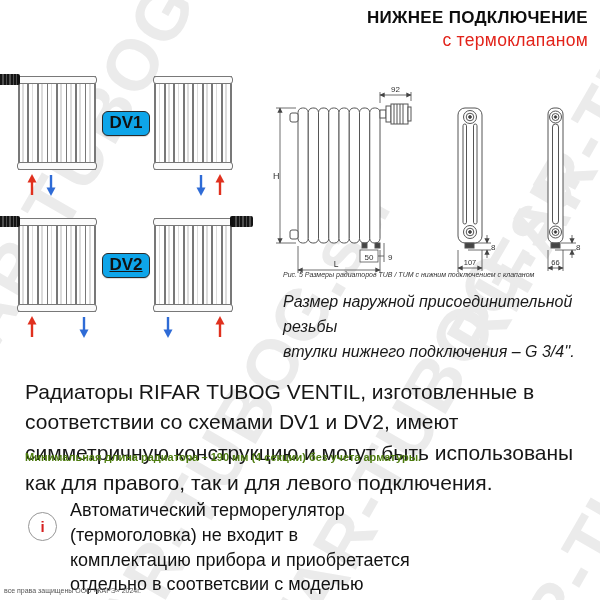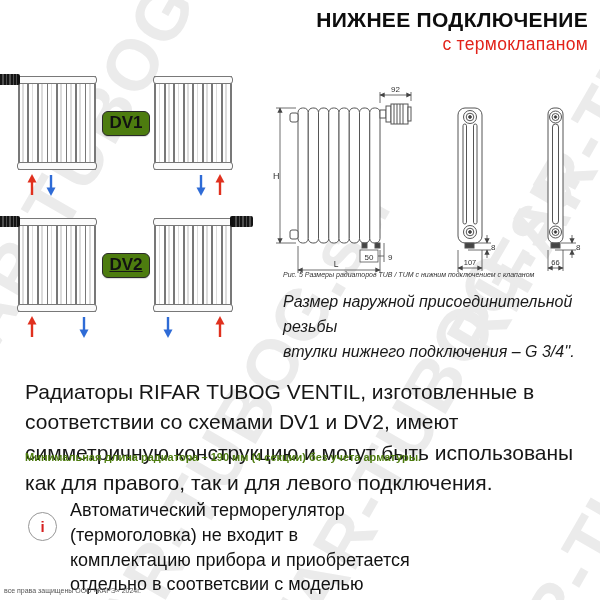--- a/index.html
+++ b/index.html
@@ -14,29 +14,29 @@
     user-select:none;
   }
   .wm1{left:-120px; top:420px;}
   .wm2{left:20px;  top:720px;}
   .wm3{left:210px; top:690px;}
   .wm4{left:420px; top:760px;}
   .wm5{left:430px; top:330px;}
   .layer{position:absolute; inset:0; z-index:1;}
   
   .header{position:absolute; top:8px; right:12px; text-align:right;}
-  .title1{font-size:21px; font-weight:800; color:#0d0d0d; letter-spacing:.3px; line-height:1.15;}
+  .title1{font-size:17px; font-weight:800; color:#0d0d0d; letter-spacing:.3px; line-height:1.15;}
   .title2{font-size:17.5px; font-weight:400; color:#e2231a; letter-spacing:.3px; margin-top:2px;}
   
   .scheme{position:absolute; left:18px; width:216px; display:flex; justify-content:space-between; align-items:flex-start;}
   .scheme-dv1{top:76px;}
   .scheme-dv2{top:218px;text-decoration:underline;}
   .scheme-label{
     align-self:center; margin-top:-26px;
-    border:1.5px solid #2a2a2a; border-radius:6px; background:#4d7c0f;
+    border:1.5px solid #2a2a2a; border-radius:6px; background:#0ea5e9;
     padding:1px 6px 2px; font-size:17px; font-weight:700; color:#111;
     box-shadow:0 1px 1px rgba(0,0,0,.15);
   }
   .rad-unit{width:80px; position:relative;}
   .rad-body{
     position:relative; width:78px; height:94px; border:1px solid #787878; box-sizing:border-box;
     background:repeating-linear-gradient(90deg,#787878 0 1px,#ffffff 1px 3.5px,#dcdcdc 3.5px 5px,#ffffff 5px 8.5px,#787878 8.5px 9.5px);
   }
   .rad-body::before,.rad-body::after{
     content:""; position:absolute; left:-2px; right:-2px; height:6px;

